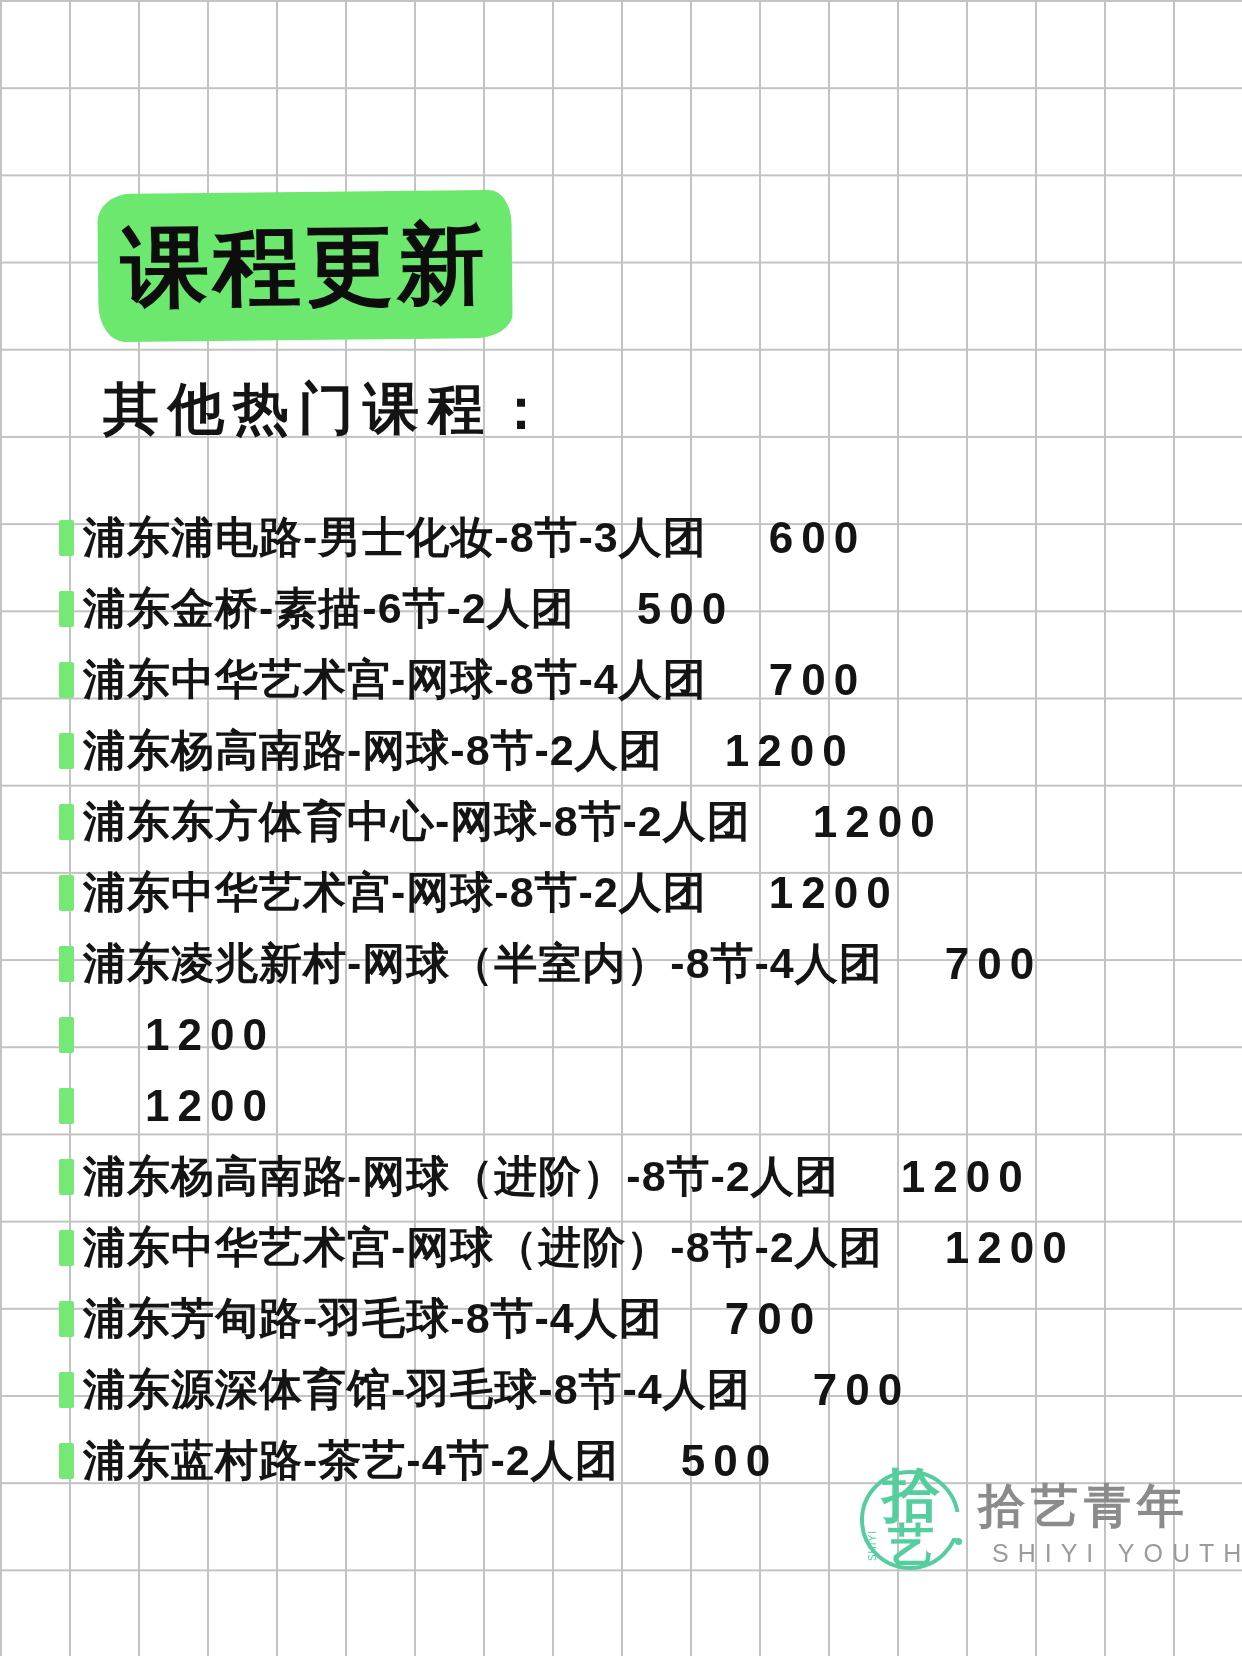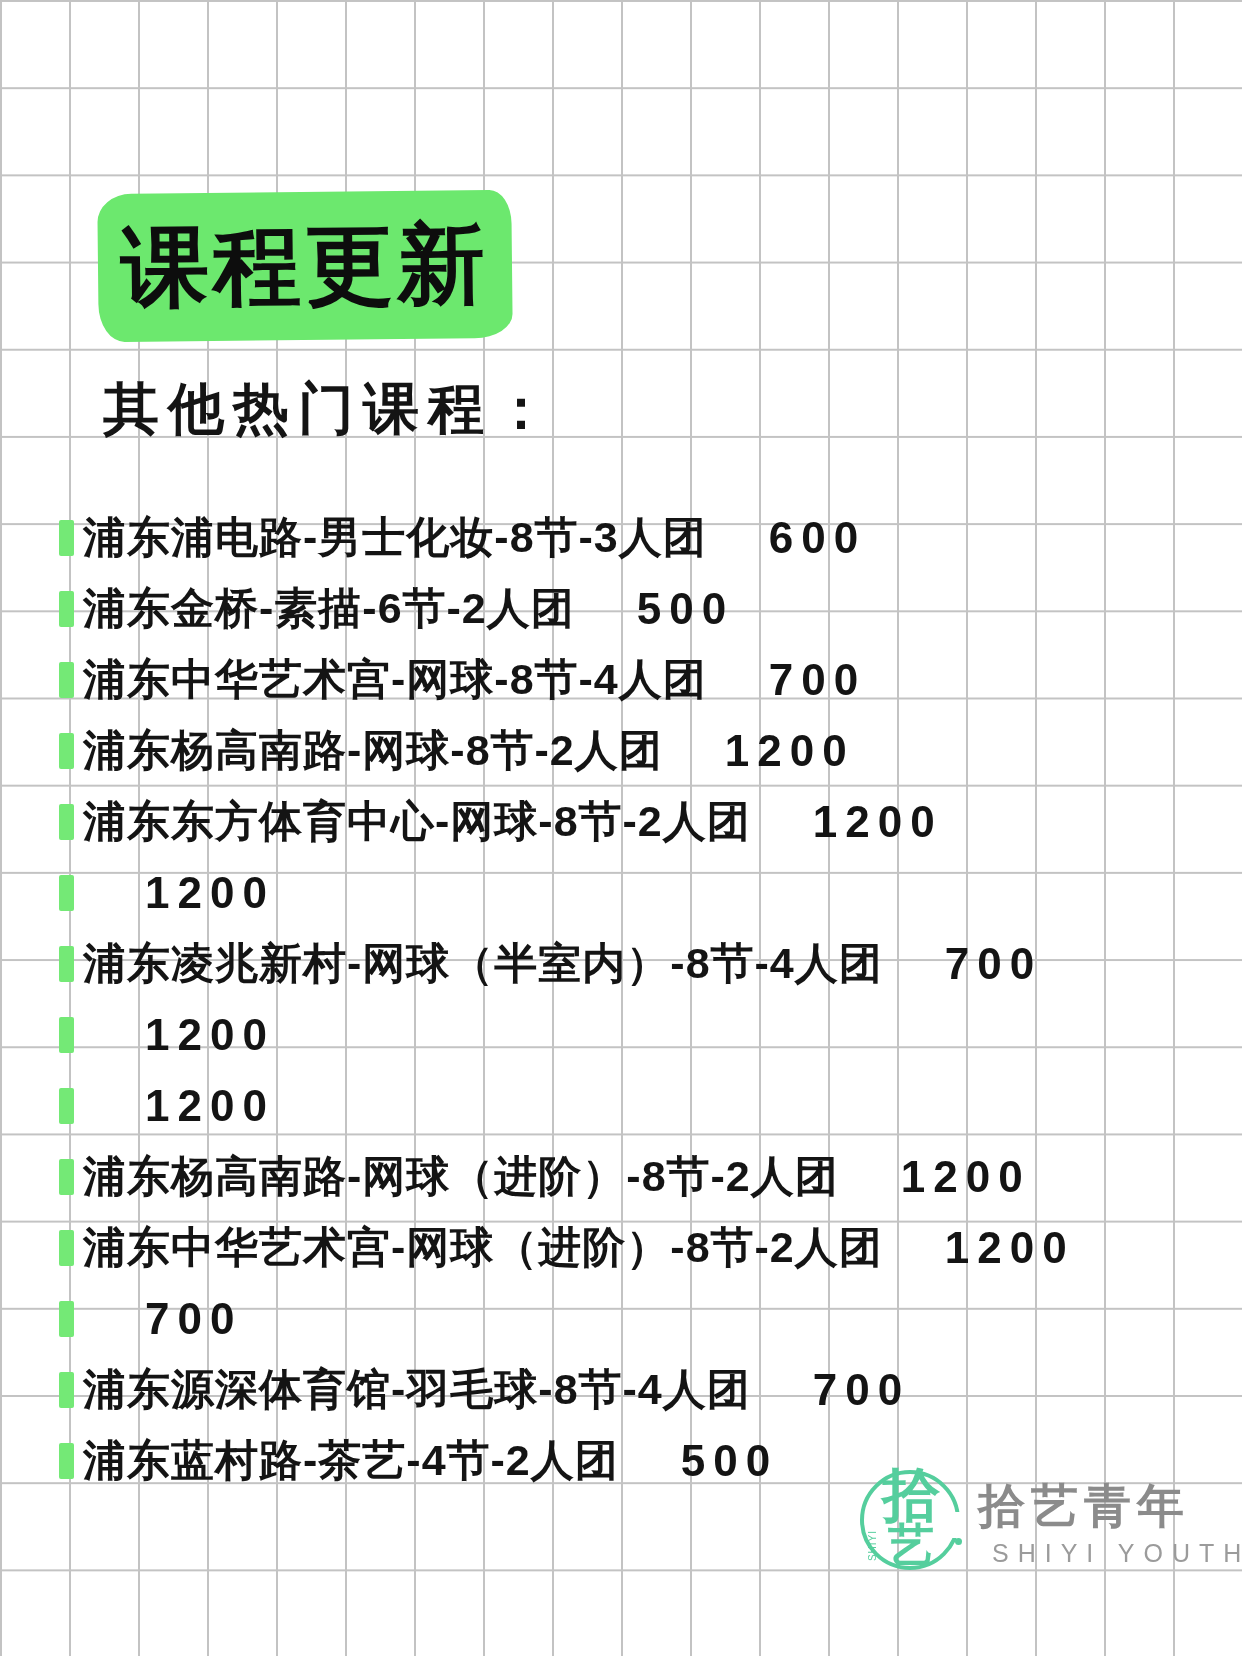--- a/index.html
+++ b/index.html
@@ -138,20 +138,21 @@
     <span class="course-name">浦东杨高南路-网球-8节-2人团</span>
     <span class="course-price">1200</span>
   </li>
       <li class="course-item">
     <span class="bullet"></span>
     <span class="course-name">浦东东方体育中心-网球-8节-2人团</span>
     <span class="course-price">1200</span>
   </li>
       <li class="course-item">
     <span class="bullet"></span>
+    <span class="course-name">浦东中华艺术宫-网球-8节-2人团</span>
     <span class="course-price">1200</span>
   </li>
       <li class="course-item">
     <span class="bullet"></span>
     <span class="course-name">浦东凌兆新村-网球（半室内）-8节-4人团</span>
     <span class="course-price">700</span>
   </li>
       <li class="course-item">
     <span class="bullet"></span>
     <span class="course-price">1200</span>
@@ -165,20 +166,21 @@
     <span class="course-name">浦东杨高南路-网球（进阶）-8节-2人团</span>
     <span class="course-price">1200</span>
   </li>
       <li class="course-item">
     <span class="bullet"></span>
     <span class="course-name">浦东中华艺术宫-网球（进阶）-8节-2人团</span>
     <span class="course-price">1200</span>
   </li>
       <li class="course-item">
     <span class="bullet"></span>
+    <span class="course-name">浦东芳甸路-羽毛球-8节-4人团</span>
     <span class="course-price">700</span>
   </li>
       <li class="course-item">
     <span class="bullet"></span>
     <span class="course-name">浦东源深体育馆-羽毛球-8节-4人团</span>
     <span class="course-price">700</span>
   </li>
       <li class="course-item">
     <span class="bullet"></span>
     <span class="course-name">浦东蓝村路-茶艺-4节-2人团</span>

